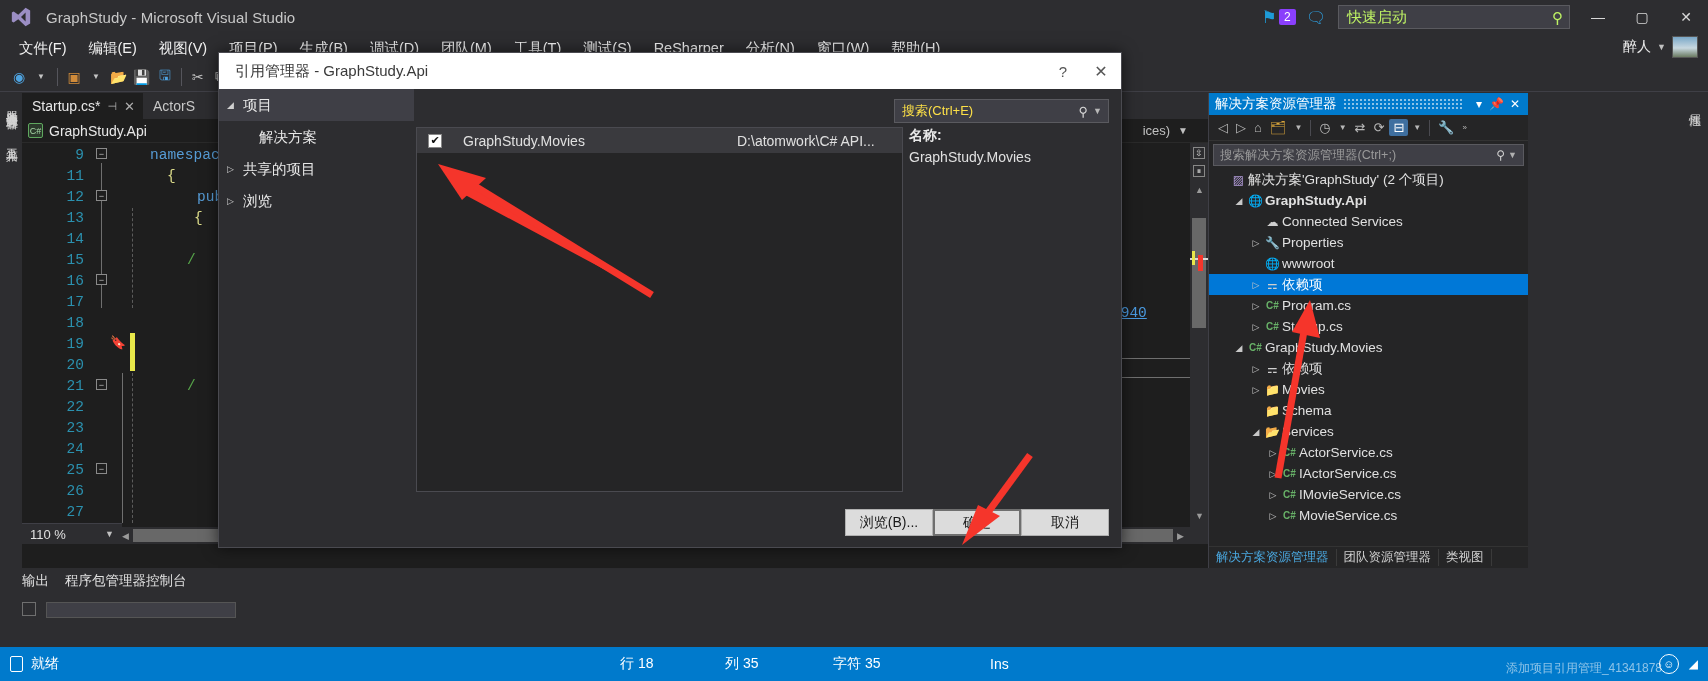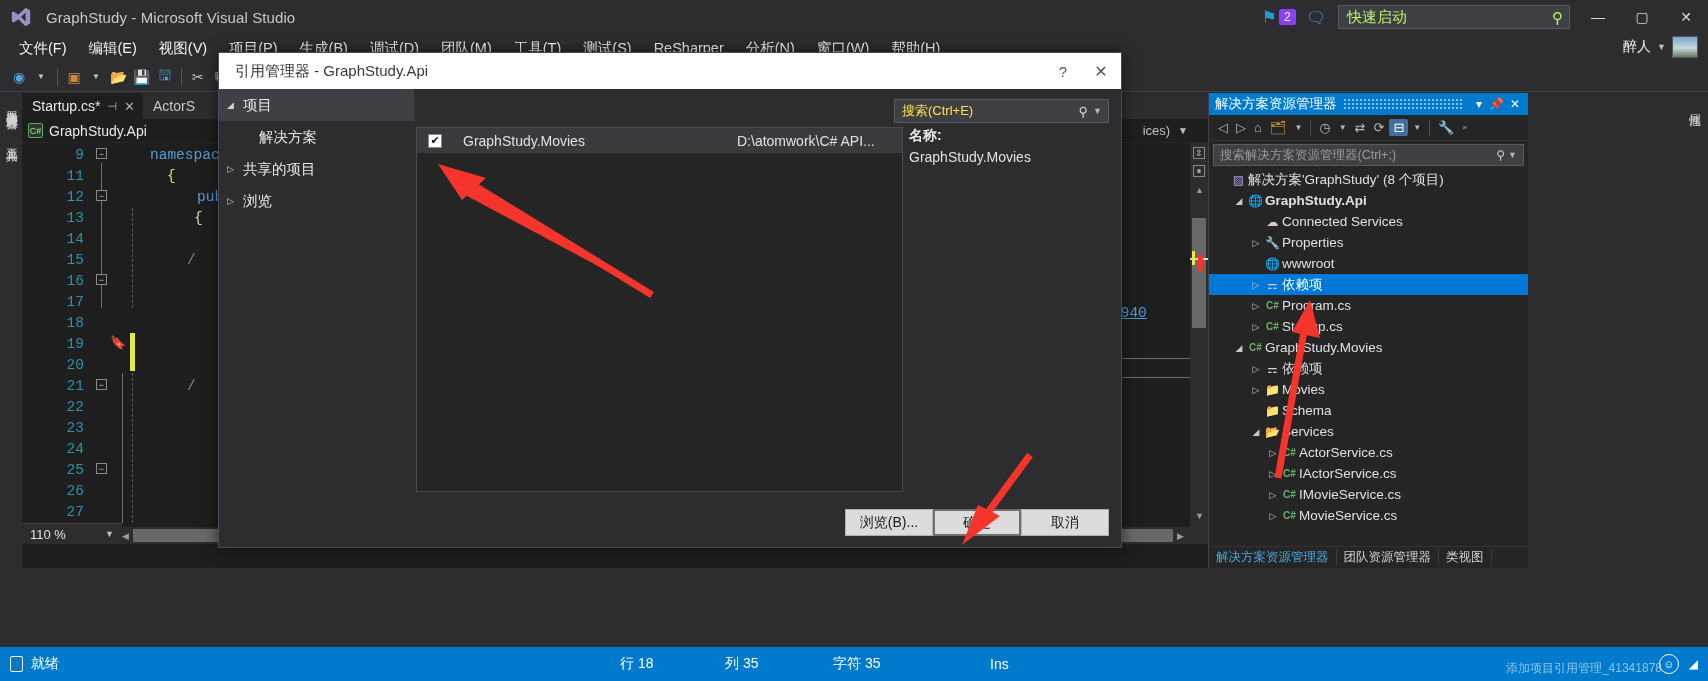--- a/index.html
+++ b/index.html
@@ -521,20 +521,30 @@
         <span style="margin-right:24px;color:#9a9a9a;font-size:9px;">▶</span>
       </div>
 
       <div class="zoom-box">
         <span>110 %</span>
         <span class="zoom-caret">▼</span>
       </div>
     </div>
   </div>
 
+  <div class="bottom-panel">
+    <div class="bp-tabs">
+      <div class="bp-tab">输出</div>
+      <div class="bp-tab">程序包管理器控制台</div>
+    </div>
+    <div class="bp-content">
+      <div class="bp-sq"></div>
+      <div class="bp-bar"></div>
+    </div>
+  </div>
 
   <div class="se">
     <div class="se-header">
       <span>解决方案资源管理器</span>
       <span class="se-dots"></span>
       <span class="se-hicon">▾</span>
       <span class="se-hicon">📌</span>
       <span class="se-hicon">✕</span>
     </div>
     <div class="se-toolbar">
@@ -557,21 +567,21 @@
     <div class="se-search">
       <span>搜索解决方案资源管理器(Ctrl+;)</span>
       <span class="mag">⚲</span>
       <span class="cv">▼</span>
     </div>
 
     <div class="se-tree" id="se-tree">
         <div class="trow" style="padding-left: 6px;">
           <span class="tw"></span>
           <span class="ticon" style="color: rgb(179, 157, 219);">▨</span>
-          <span class="tlabel">解决方案'GraphStudy' (8 个项目)</span>
+          <span class="tlabel">解决方案'GraphStudy' (2 个项目)</span>
         </div>
         <div class="trow" style="padding-left: 23px;">
           <span class="tw">◢</span>
           <span class="ticon" style="color: rgb(74, 154, 224);">🌐</span>
           <span class="tlabel bold">GraphStudy.Api</span>
         </div>
         <div class="trow" style="padding-left: 40px;">
           <span class="tw"></span>
           <span class="ticon" style="color: rgb(207, 207, 207);">☁</span>
           <span class="tlabel">Connected Services</span>

